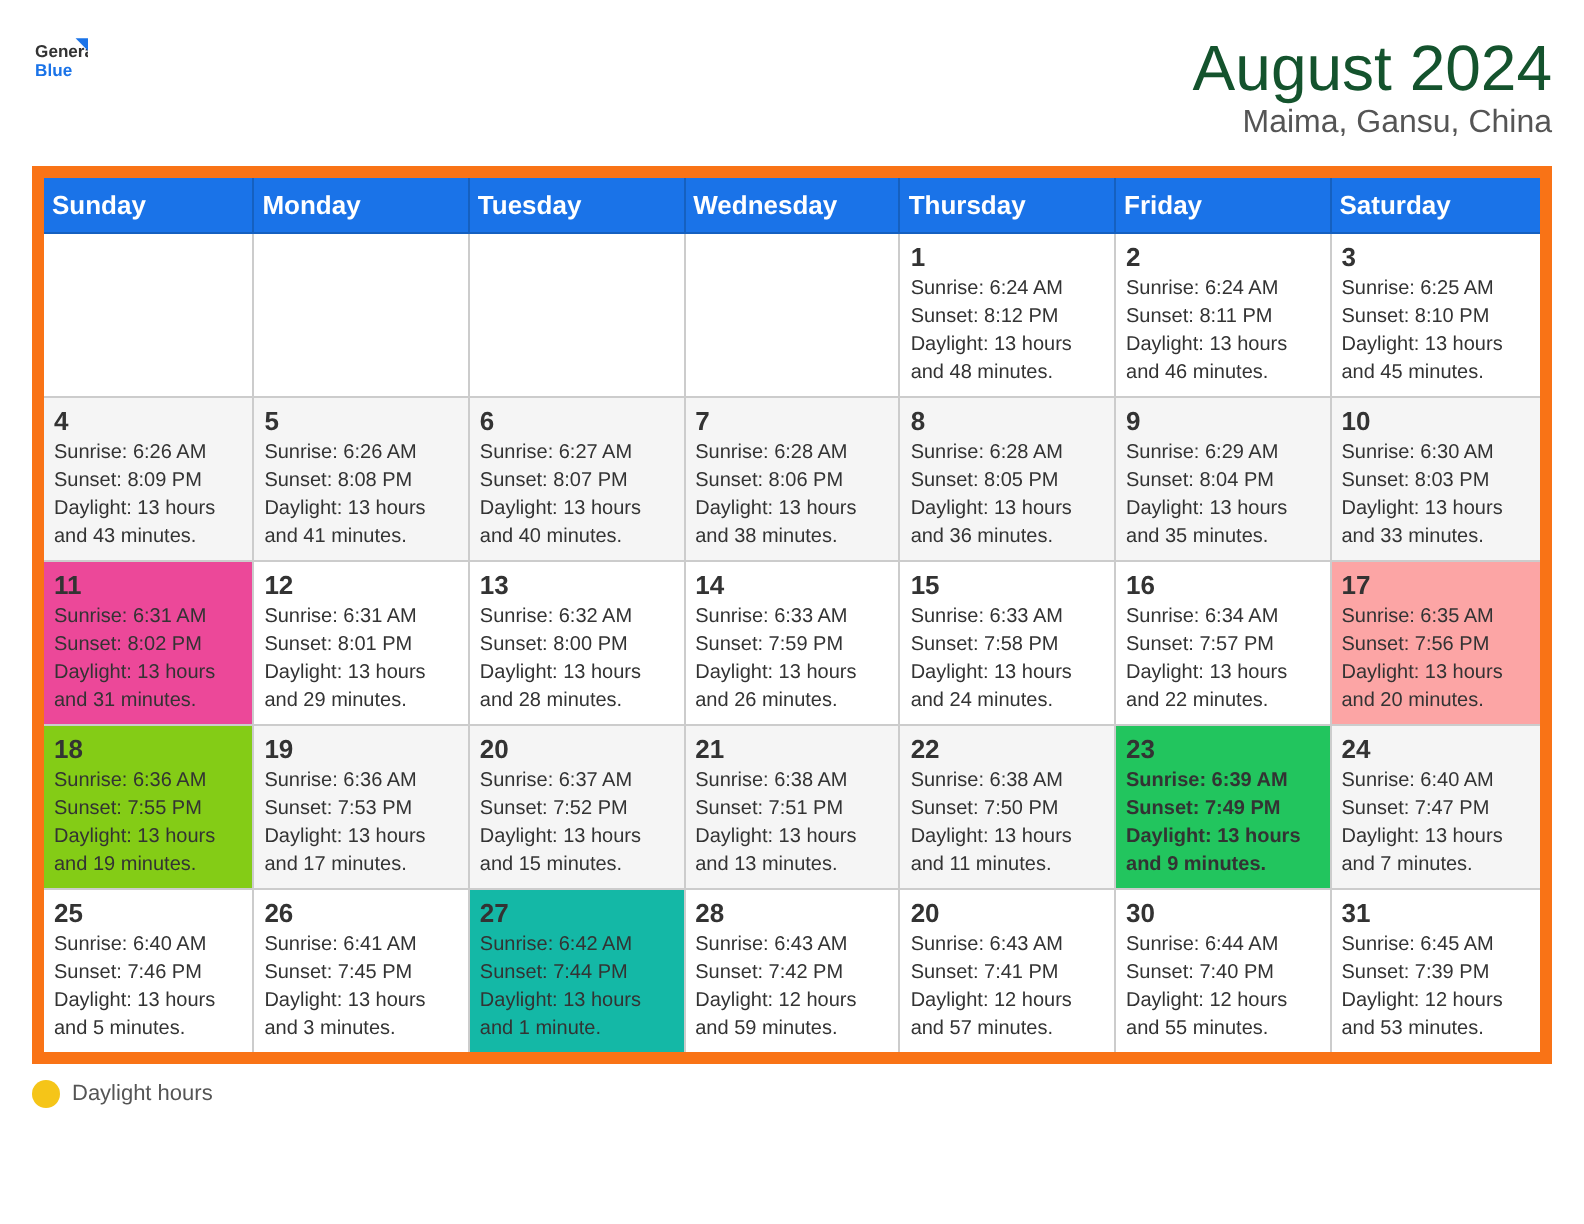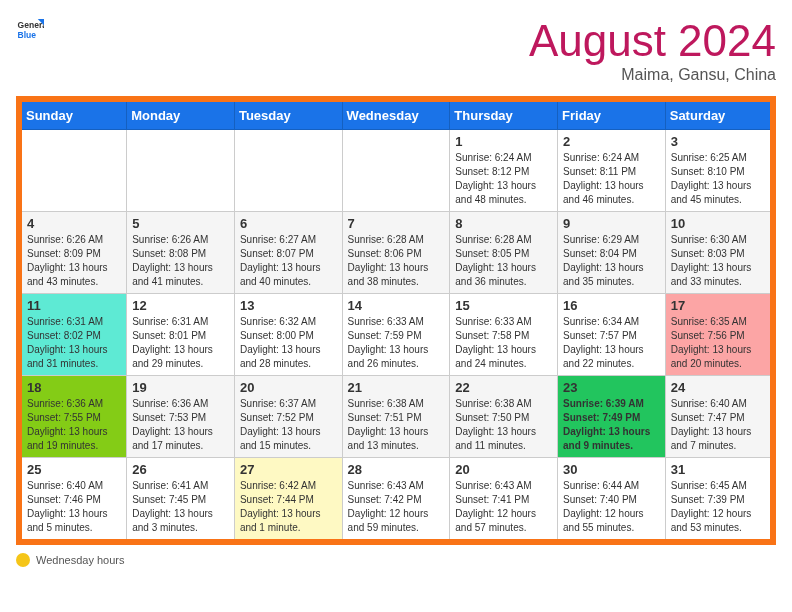--- a/index.html
+++ b/index.html
@@ -22,23 +22,23 @@
       gap: 4px;
     }
     .logo-icon {
       width: 28px;
       height: 28px;
     }
     .title-block {
       text-align: right;
     }
     .month-year {
-      font-size: 44px;
+      font-size: 32px;
       font-weight: normal;
-      color: #be185d;
+      color: #14532d;
     }
     .location {
       font-size: 16px;
       color: #555;
     }
     .calendar {
       width: 100%;
       border-collapse: collapse;
       border: 6px solid #f97316;
     }
@@ -200,21 +200,21 @@
         </td>
         <td style="background-color: rgb(245, 245, 245);">
           <span class="day-number">10</span>
           <div class="day-info" style="white-space: pre-line;">Sunrise: 6:30 AM
 Sunset: 8:03 PM
 Daylight: 13 hours
 and 33 minutes.</div>
         </td>
       </tr>
       <tr style="background-color: rgb(255, 255, 255);">
-        <td style="background-color: #5eead4;">
+        <td style="background-color: #ec4899;">
           <span class="day-number">11</span>
           <div class="day-info" style="white-space: pre-line;">Sunrise: 6:31 AM
 Sunset: 8:02 PM
 Daylight: 13 hours
 and 31 minutes.</div>
         </td>
         <td style="background-color: rgb(255, 255, 255);">
           <span class="day-number">12</span>
           <div class="day-info" style="white-space: pre-line;">Sunrise: 6:31 AM
 Sunset: 8:01 PM
@@ -316,21 +316,21 @@
 Daylight: 13 hours
 and 5 minutes.</div>
         </td>
         <td style="background-color: rgb(255, 255, 255);">
           <span class="day-number">26</span>
           <div class="day-info" style="white-space: pre-line;">Sunrise: 6:41 AM
 Sunset: 7:45 PM
 Daylight: 13 hours
 and 3 minutes.</div>
         </td>
-        <td style="background-color: #fef9c3;">
+        <td style="background-color: #14b8a6;">
           <span class="day-number">27</span>
           <div class="day-info" style="white-space: pre-line;">Sunrise: 6:42 AM
 Sunset: 7:44 PM
 Daylight: 13 hours
 and 1 minute.</div>
         </td>
         <td style="background-color: rgb(255, 255, 255);">
           <span class="day-number">28</span>
           <div class="day-info" style="white-space: pre-line;">Sunrise: 6:43 AM
 Sunset: 7:42 PM
@@ -357,14 +357,14 @@
 Sunset: 7:39 PM
 Daylight: 12 hours
 and 53 minutes.</div>
         </td>
       </tr>
     </tbody>
 </table>
 
 <div class="footer-note">
   <div class="footer-sun-icon"></div>
-  <span>Wednesday hours</span>
+  <span>Daylight hours</span>
 </div>
 
 </body></html>

